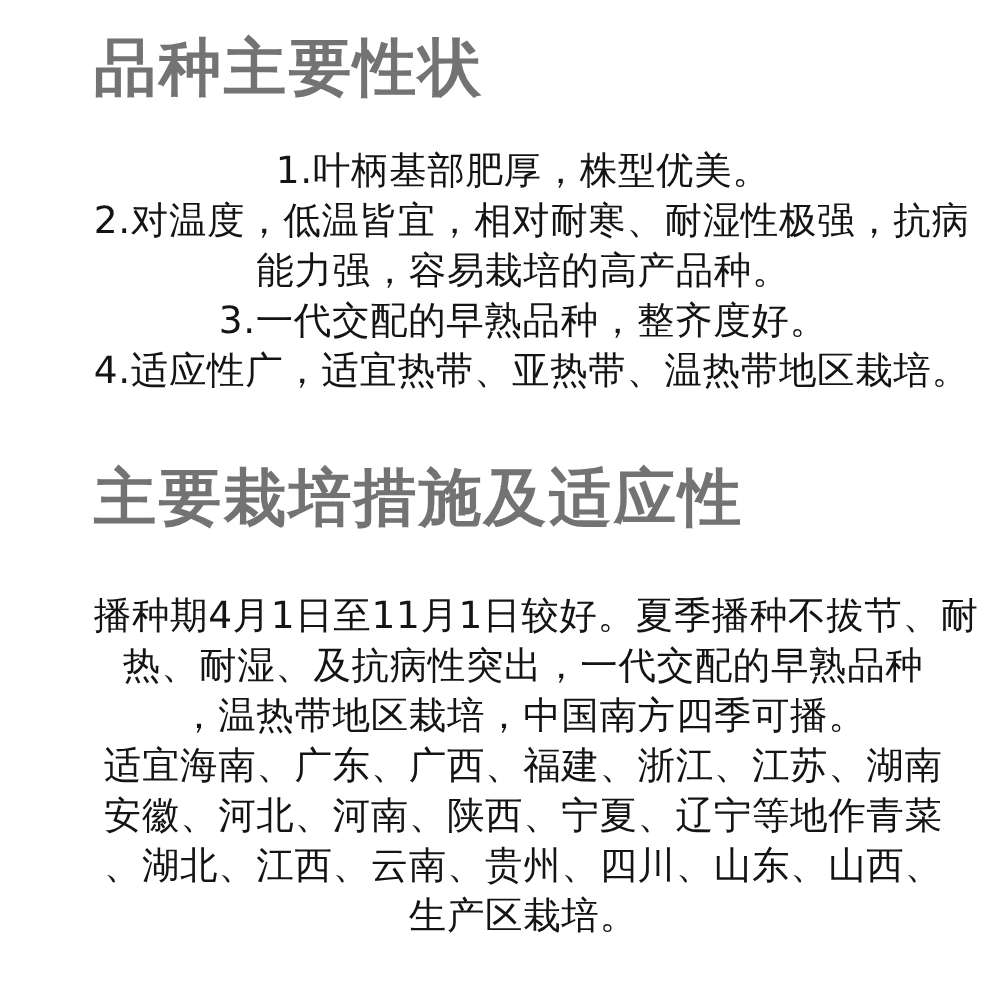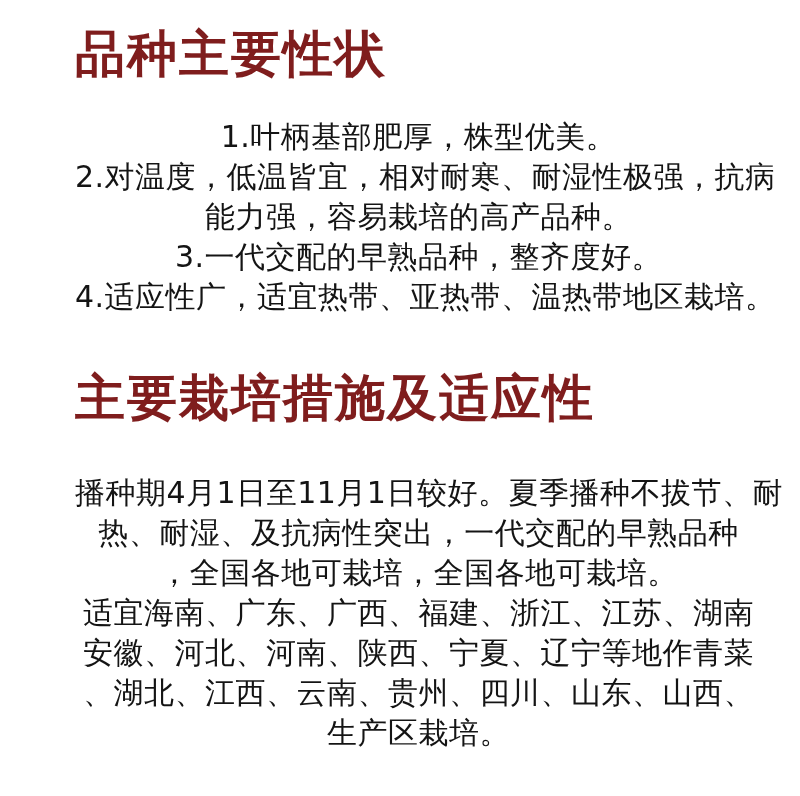--- a/index.html
+++ b/index.html
@@ -16,21 +16,21 @@
     overflow: hidden;
     font-family: "DejaVu Sans", "Liberation Sans", sans-serif;
     padding: 25px 38px 0 75px;
   }
 
   .sec-title {
     font-family: "DejaVu Serif", "Liberation Serif", serif;
     font-weight: 700;
     font-size: 50px;
     line-height: 1.16;
-    color: #7f1d1d;
+    color: #737373;
     letter-spacing: 2px;
     white-space: nowrap;
   }
 
   .sec-title.first {
     margin-bottom: 34px;
   }
 
   .sec-title.second {
     margin-top: 52px;
@@ -74,21 +74,21 @@
 
   <section>
     <h1 class="sec-title second">主要栽培措施及适应性</h1>
     <div class="body-lines">
 
         <div class="line">播种期4月1日至11月1日较好。夏季播种不拔节、耐</div>
 
         <div class="line">热、耐湿、及抗病性突出，一代交配的早熟品种</div>
 
 
-        <div class="line">，全国各地可栽培，全国各地可栽培。</div>
+        <div class="line">，温热带地区栽培，中国南方四季可播。</div>
 
         <div class="line">适宜海南、广东、广西、福建、浙江、江苏、湖南</div>
 
         <div class="line">安徽、河北、河南、陕西、宁夏、辽宁等地作青菜</div>
 
         <div class="line">、湖北、江西、云南、贵州、四川、山东、山西、</div>
 
         <div class="line">生产区栽培。</div>
       </div>
   </section>

